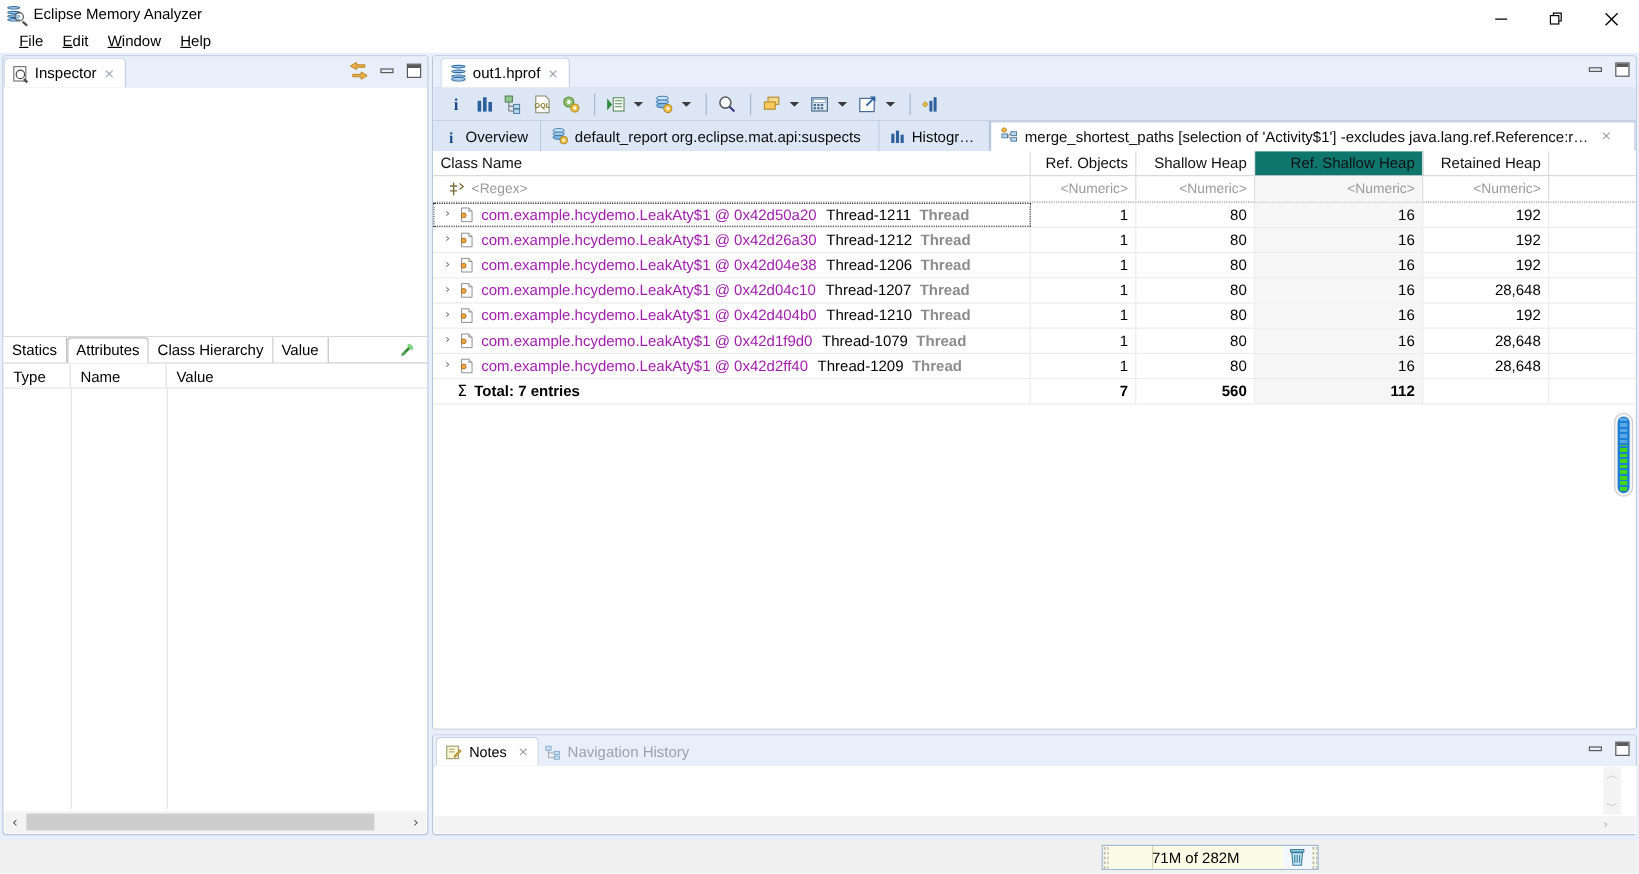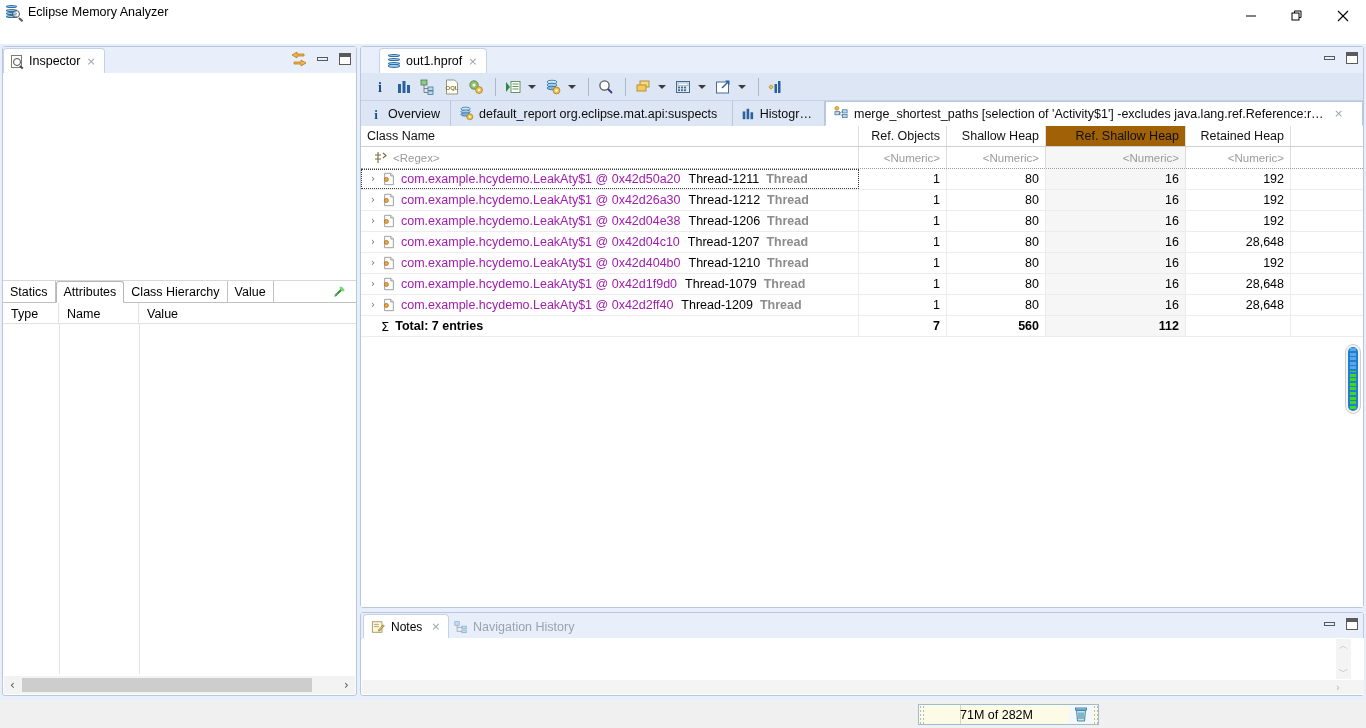--- a/index.html
+++ b/index.html
@@ -257,21 +257,21 @@
     border: 1px solid #b8c7de;
     border-radius: 3px;
     box-sizing: border-box;
   }
   .editor-tabbar {
     position: relative; height: 26px;
     background: #e8eefa;
     border-bottom: 1px solid #c5d2e6;
   }
   .editor-tab {
-    position: absolute; left: 18px; top: 1px;
+    position: absolute; left: 6px; top: 1px;
     height: 25px;
     display: flex; align-items: center;
     padding: 0 8px 0 7px;
     background: #ffffff;
     border: 1px solid #c5d2e6;
     border-bottom: none;
     border-top-left-radius: 4px; border-top-right-radius: 4px;
     box-sizing: border-box;
   }
   .editor-tab .tab-label {
@@ -364,21 +364,21 @@
   }
   .th {
     position: absolute; top: 0; height: 20px;
     display: flex; align-items: center;
     font-size: 12.5px; color: #111;
     border-right: 1px solid #dcdcdc;
     box-sizing: border-box;
     padding: 0 6px;
   }
   .th.num { justify-content: flex-end; }
-  .th.sorted { background: #a16207; }
+  .th.sorted { background: #0f766e; }
   .filter-row {
     position: relative; height: 21px;
     background: #ffffff;
     border-bottom: 1px dotted #9a9a9a;
   }
   .fcell {
     position: absolute; top: 0; height: 21px;
     display: flex; align-items: center;
     font-size: 11.5px; color: #9a9a9a;
     border-right: 1px solid #dcdcdc;
@@ -599,20 +599,26 @@
       </div>
       <div class="win-btn">
         <svg width="12" height="12" viewBox="0 0 12 12">
           <line x1="1" y1="1" x2="11" y2="11" stroke="#000" stroke-width="1.1"></line>
           <line x1="11" y1="1" x2="1" y2="11" stroke="#000" stroke-width="1.1"></line>
         </svg>
       </div>
     </div>
   </div>
 
+  <div class="menubar">
+    <div class="menu-item"><u>F</u><span>ile</span></div>
+    <div class="menu-item"><u>E</u><span>dit</span></div>
+    <div class="menu-item"><u>W</u><span>indow</span></div>
+    <div class="menu-item"><u>H</u><span>elp</span></div>
+  </div>
 
   <div class="workbench">
 
     <div class="inspector-view">
       <div class="view-tabbar">
         <div class="view-tab">
           <span class="inspector-icon">
             <span class="insp-doc"></span>
               <span class="insp-mag"></span>
           </span>

